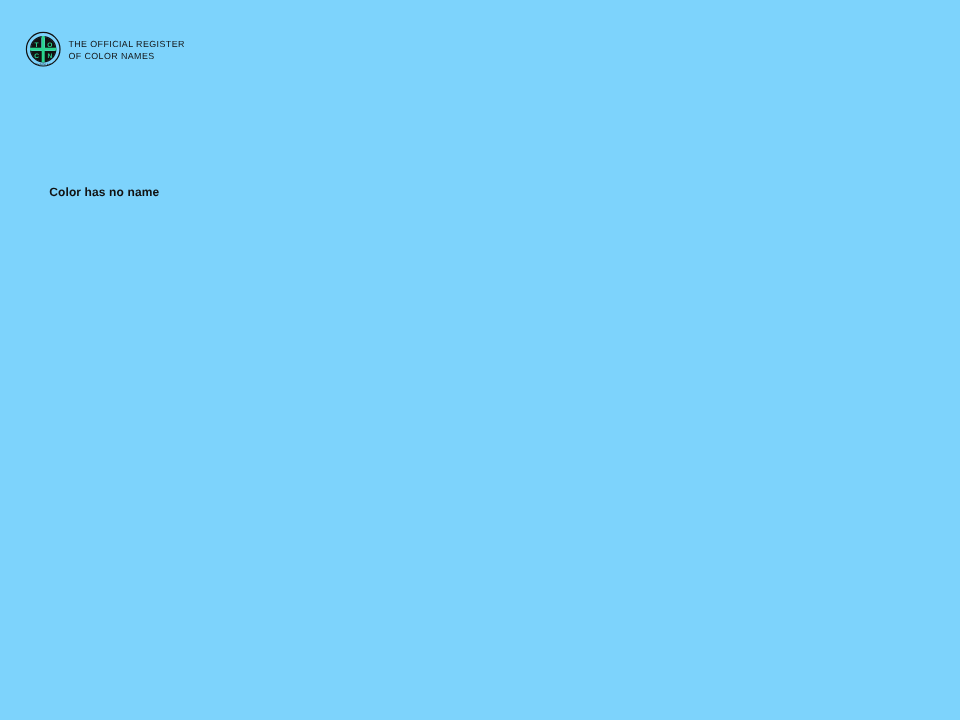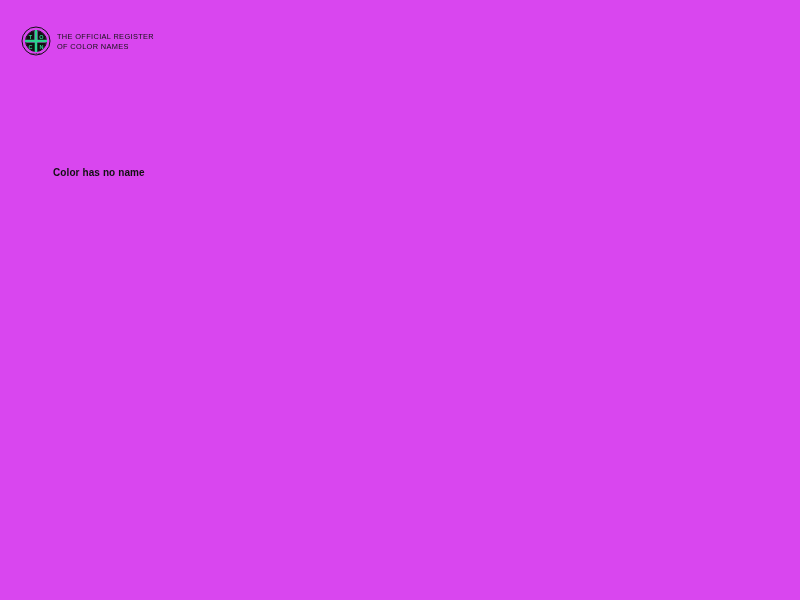--- a/index.html
+++ b/index.html
@@ -70,35 +70,35 @@
     color: #111111;
     font-family: "Liberation Sans", sans-serif;
     font-size: 40px;
     line-height: 48px;
     font-weight: bold;
     letter-spacing: -0.4px;
     white-space: nowrap;
   }
 
   .color-subtitle {
-    margin: 12px;
+    margin: 0;
     padding-top: 26px;
     color: #111111;
     font-family: "Liberation Sans", sans-serif;
     font-size: 10px;
     line-height: 14px;
     font-weight: bold;
     letter-spacing: 0.1px;
     white-space: nowrap;
   }
 </style>
 </head>
 <body>
 
-<div class="page" style="background: #d946ef;">
+<div class="page" style="background: #7dd3fc;">
 
   <div class="brand">
 
     <span class="brand-emblem">
       <svg viewBox="0 0 60 60" width="30" height="30" aria-hidden="true">
 
         <circle cx="30" cy="30" r="28" fill="none" stroke="#111111" stroke-width="2"></circle>
 
         <circle cx="30" cy="30" r="21" fill="none" stroke="#111111" stroke-width="2"></circle>
 

